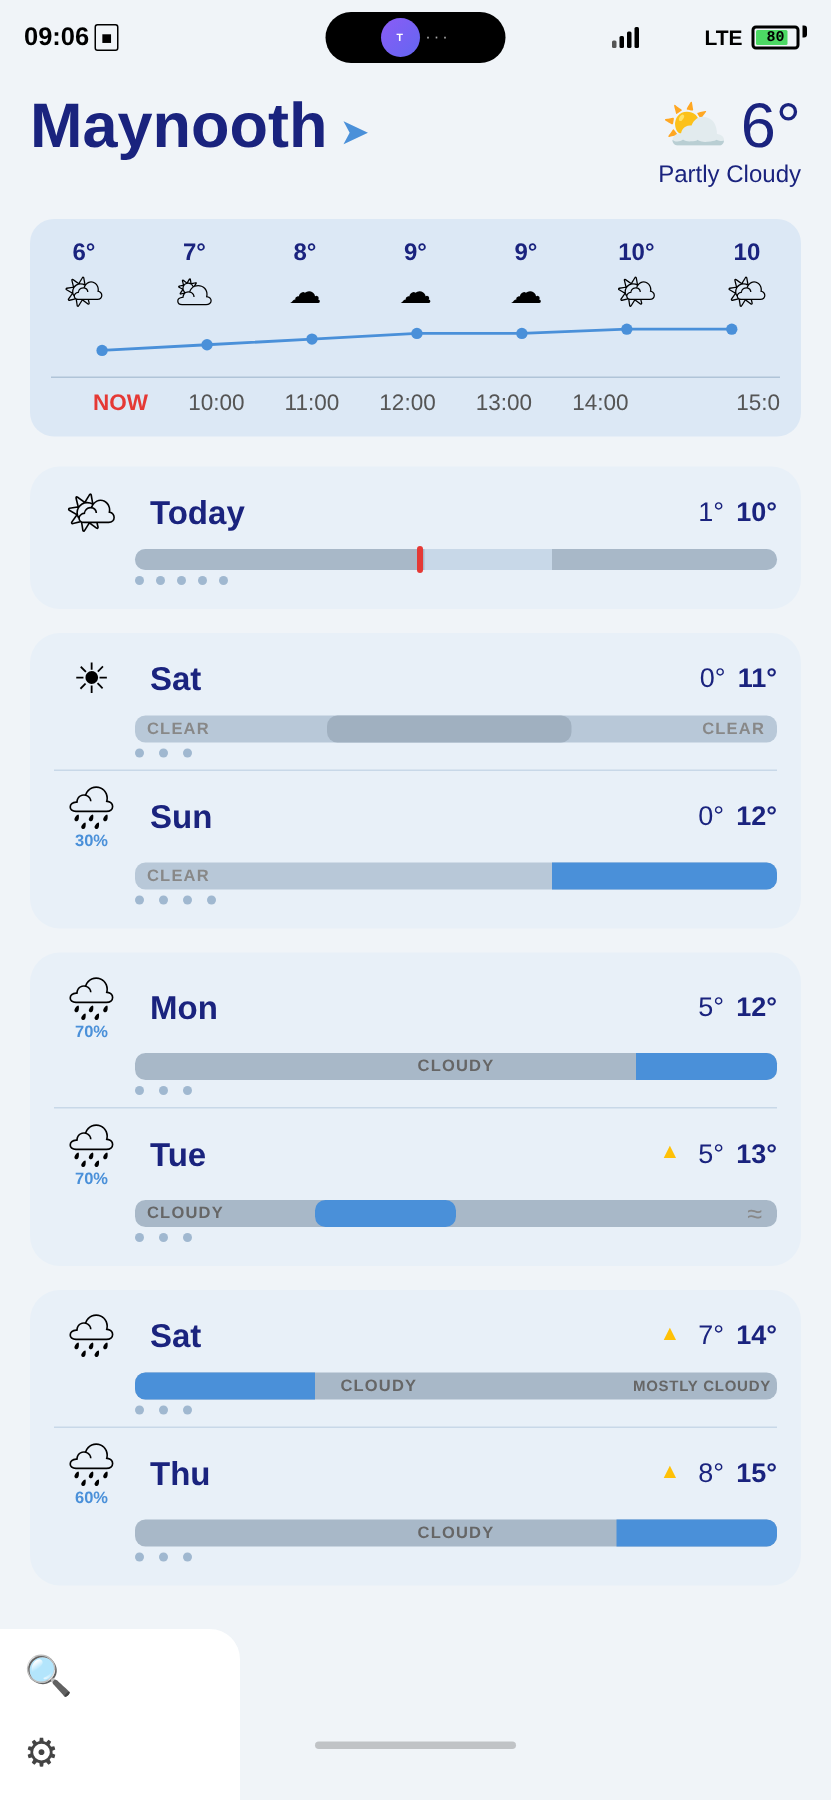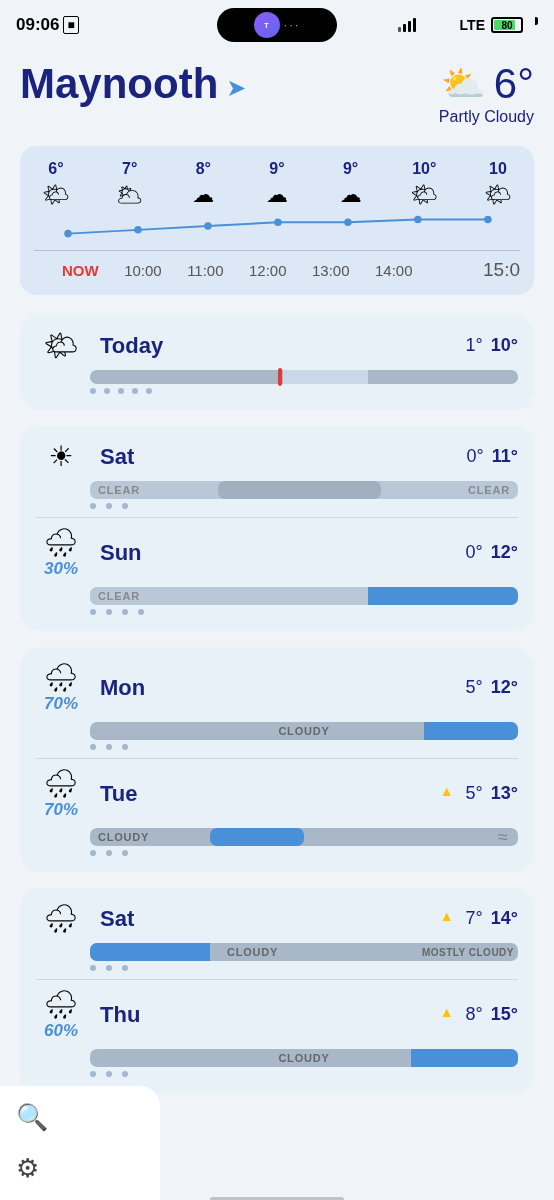--- a/index.html
+++ b/index.html
@@ -92,21 +92,22 @@
     }
     .lte-badge {
       font-size: 14px;
       font-weight: 700;
       color: #000;
       padding-left: 38px;
     }
     .battery {
       display: flex;
       align-items: flex-start;
-      gap: 12px;
+      gap: 2px;
+      font-family: Liberation Mono, monospace;
     }
     .battery-body {
       width: 32px;
       height: 16px;
       border: 2px solid #000;
       border-radius: 3px;
       position: relative;
       display: flex;
       align-items: center;
       padding: 1px;
@@ -239,24 +240,23 @@
     }
     .forecast-icon-wrap {
       width: 50px;
       display: flex;
       flex-direction: column;
       align-items: center;
       font-size: 28px;
       position: relative;
     }
     .forecast-rain-pct {
-      font-size: 17px;
+      font-size: 11px;
       color: #4A90D9;
       font-weight: 600;
-      font-style: italic;
     }
     .forecast-day {
       font-size: 22px;
       font-weight: 600;
       color: #1a237e;
       flex: 1;
       margin-left: 14px;
     }
     .forecast-temps {
       display: flex;
@@ -455,21 +455,21 @@
     <div style="height:1px; background:#b0c4d8; margin-bottom:8px;"></div>
 
     
     <div style="display:flex; justify-content:space-between; align-items:center;">
       <span style="font-size:15px; font-weight:700; color:#E53935;margin-left:28px;">NOW</span>
       <span style="font-size:15px; color:#555;">10:00</span>
       <span style="font-size:15px; color:#555;">11:00</span>
       <span style="font-size:15px; color:#555;">12:00</span>
       <span style="font-size:15px; color:#555;">13:00</span>
       <span style="font-size:15px; color:#555;">14:00</span>
-      <span style="font-size:19px; color:#555;margin-left:45px;">15:0</span>
+      <span style="font-size:15px; color:#555;margin-left:45px;">15:0</span>
     </div>
   </div>
 
   <div class="section-bg">
 
     <div class="forecast-row">
       <div class="forecast-icon-wrap">
         <span style="font-size:28px;">🌤</span>
       </div>
       <span class="forecast-day">Today</span>

